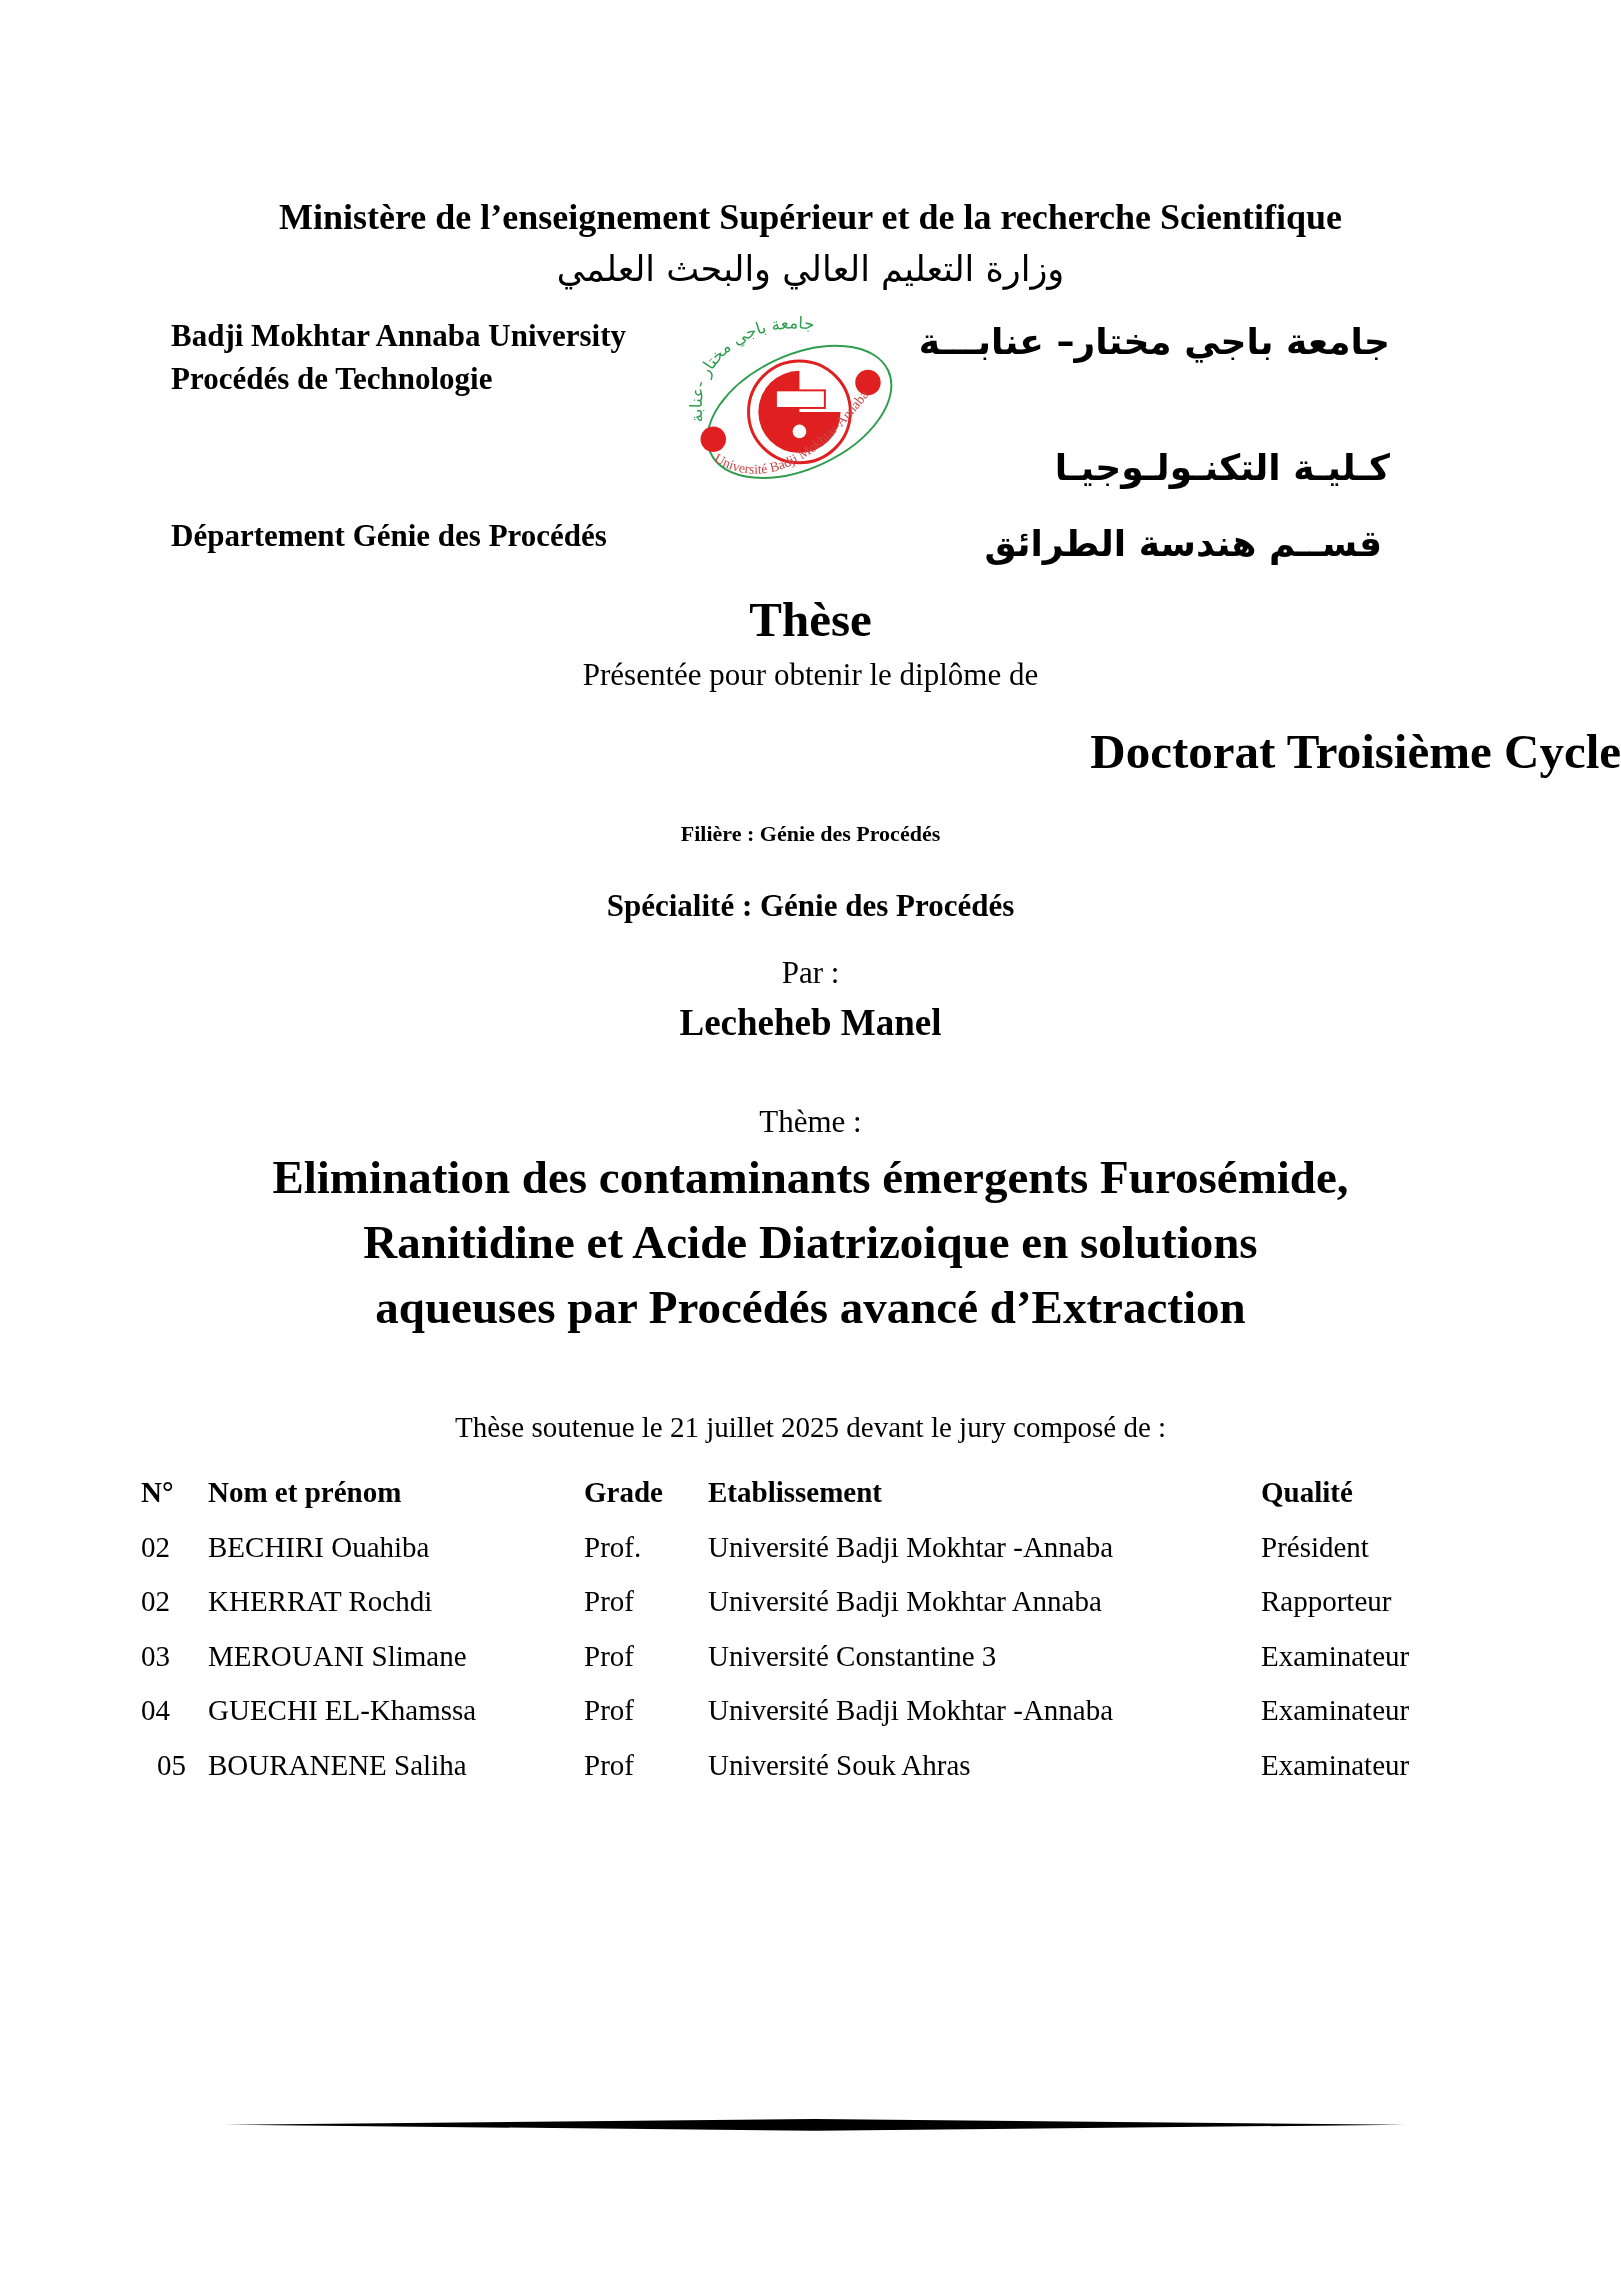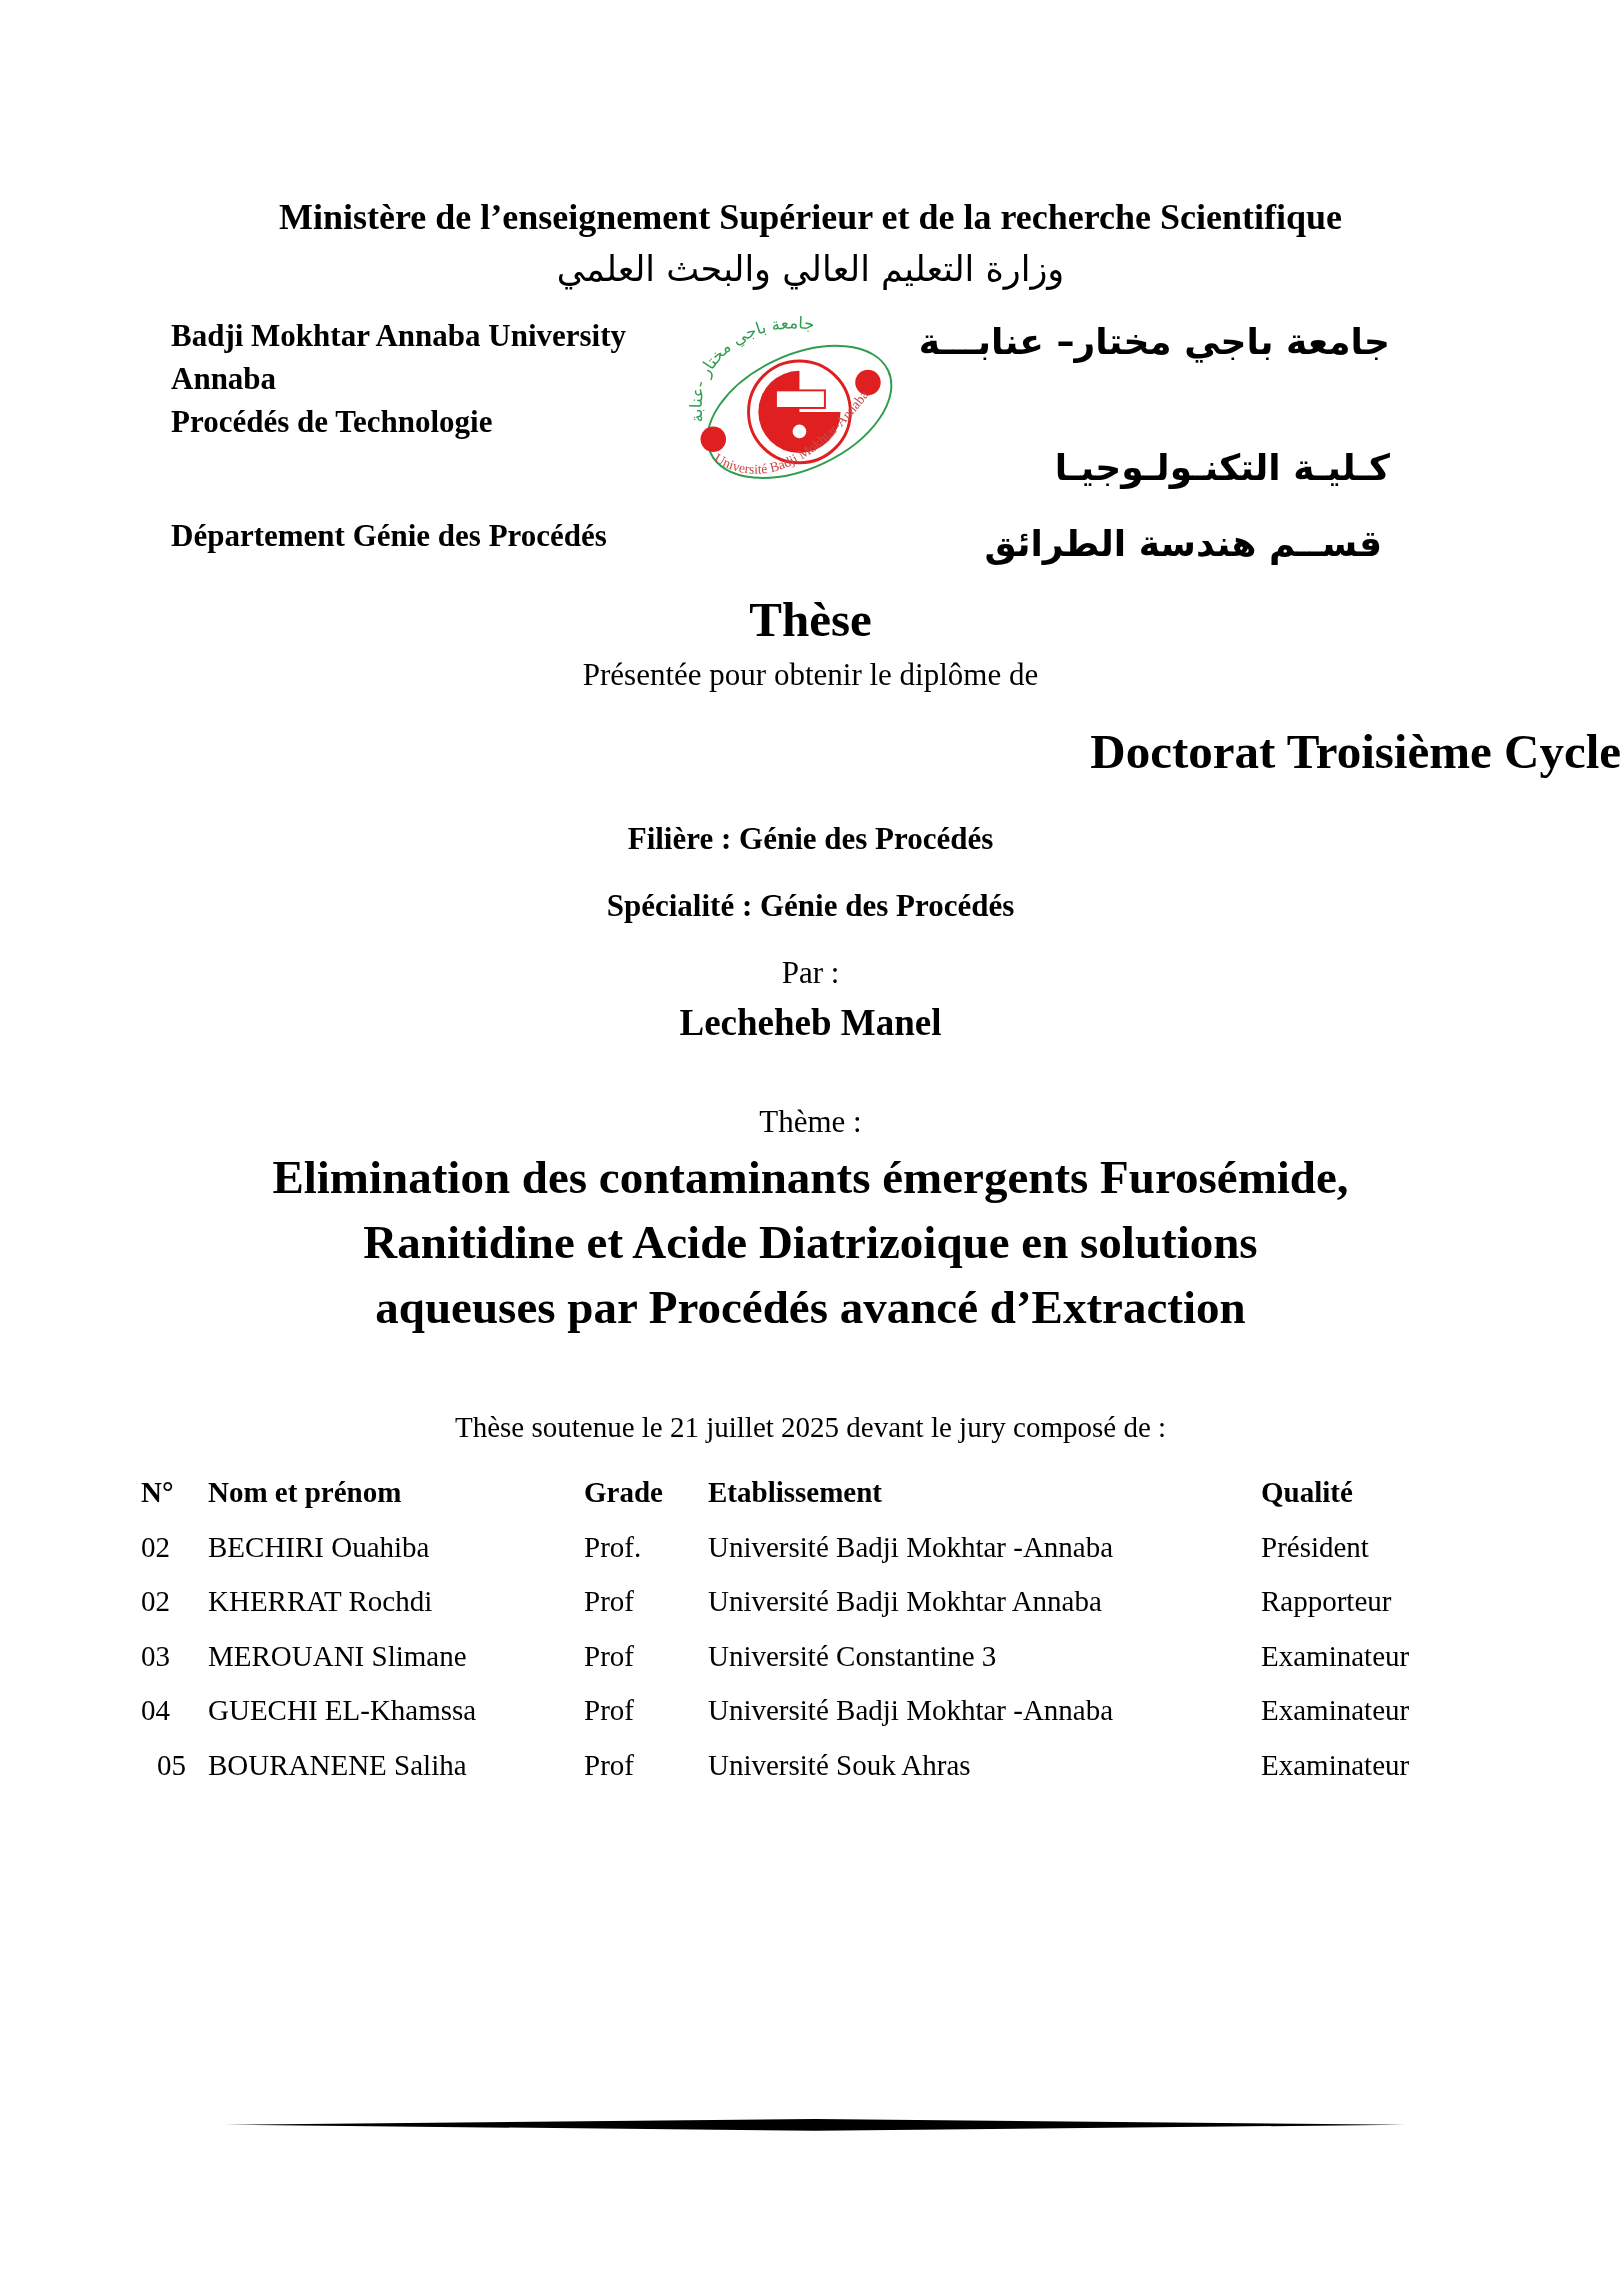--- a/index.html
+++ b/index.html
@@ -10,41 +10,40 @@
   .b { font-weight:bold; }
   .ministry { top:196px; font-size:36px; }
   .ministry-ar { top:249px; font-size:35px; font-family:"DejaVu Sans", sans-serif; }
   .left-block { left:171px; top:314px; font-size:31px; font-weight:bold; line-height:43px; }
   .dept { left:171px; top:518px; font-size:31px; font-weight:bold; }
   .ar-right { right:231px; font-family:"DejaVu Sans", sans-serif; font-weight:bold; font-size:36px; direction:rtl; white-space:nowrap; }
   .logo { left:674px; top:314px; width:245px; height:186px; }
   .these { top:591px; font-size:49px; font-weight:bold; }
   .presentee { top:657px; font-size:31px; }
   .doctorat { top:723px; font-size:49px; font-weight:bold;text-align:right; }
-  .filiere { top:821px; font-size:31px; font-weight:bold; }
+  .filiere { top:821px; font-size:22px; font-weight:bold; }
   .specialite { top:888px; font-size:31px; font-weight:bold; }
   .par { top:955px; font-size:31px; }
   .author { top:1001px; font-size:37px; font-weight:bold; }
   .theme-label { top:1104px; font-size:31px; }
   .title-line { font-size:47px; font-weight:bold; }
   .defense { top:1411px; font-size:29px; }
   .jury { position:absolute; left:0; top:0; }
   .cell { position:absolute; font-size:29px; white-space:nowrap; }
   .hdr { font-weight:bold; }
   .rule { position:absolute; left:225px; top:2115px; width:1180px; height:19.6px; }
 </style>
 </head>
 <body>
 
 <div class="center ministry b">Ministère de l’enseignement Supérieur et de la recherche Scientifique</div>
 <div class="center ministry-ar" dir="rtl">وزارة التعليم العالي والبحث العلمي</div>
 
 <div class="abs left-block">
   <div>Badji Mokhtar Annaba University</div>
-  <div>Annaba</div>
   <div>Procédés de Technologie</div>
 </div>
 <div class="abs dept">Département Génie des Procédés</div>
 
 <div class="abs logo">
   <svg width="245" height="186" viewBox="0 0 250 190">
     <defs>
       <path id="arcTop" d="M 30 110 A 95 80 0 0 1 150 18"></path>
       <path id="arcBottom" d="M 40 150 Q 120 200 215 60"></path>
     </defs>

